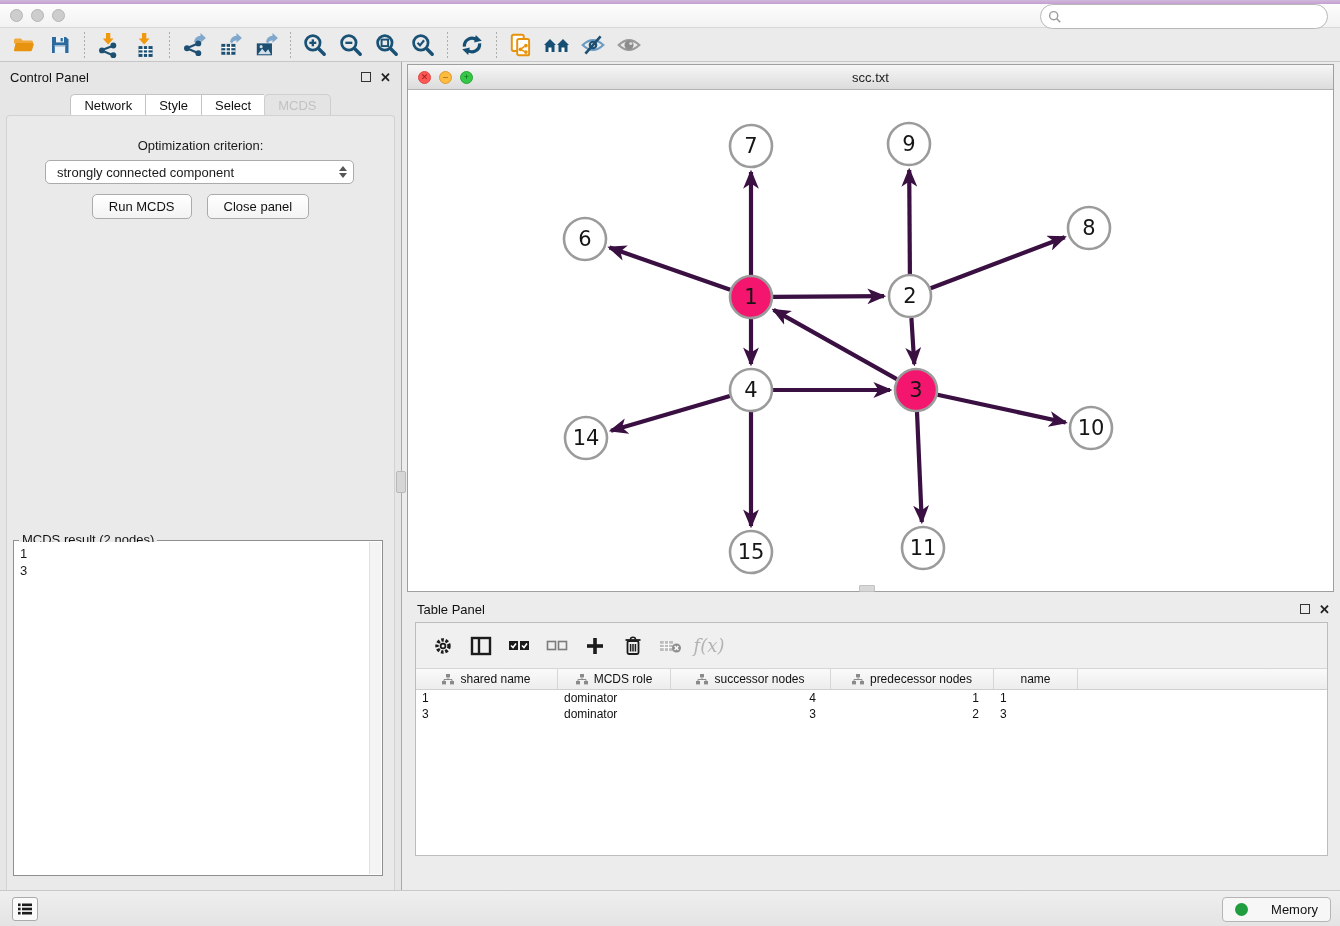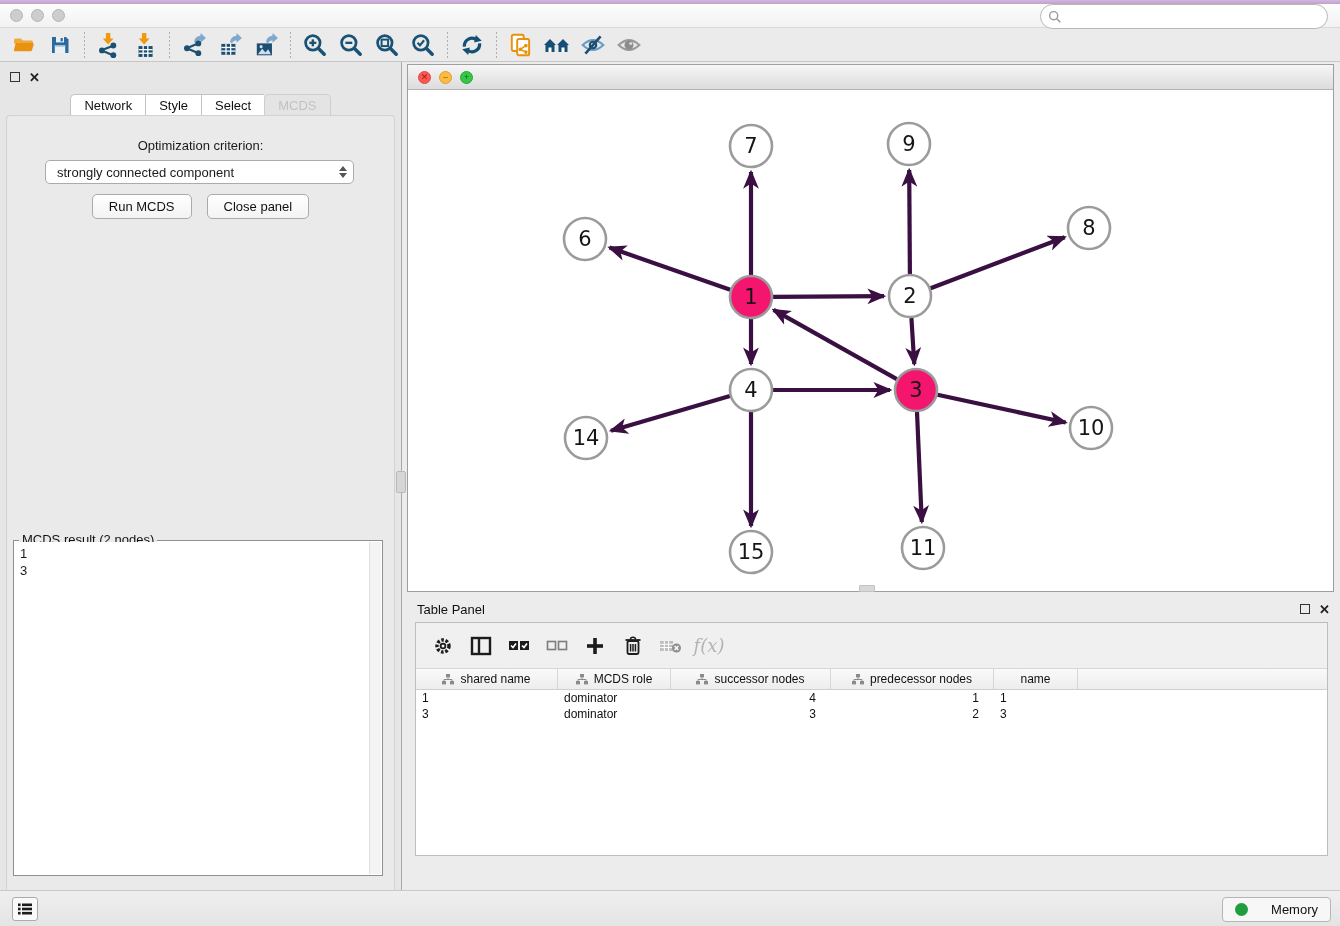--- a/index.html
+++ b/index.html
@@ -272,20 +272,21 @@
 <div class="searchbox">
   <svg width="14" height="14" viewBox="0 0 16 16">
     <circle cx="6.5" cy="6.5" r="4.6" fill="none" stroke="#9a9a9a" stroke-width="1.6"></circle>
     <line x1="10" y1="10" x2="14" y2="14" stroke="#9a9a9a" stroke-width="1.8"></line>
   </svg>
   <input type="text" value="" placeholder="" style="">
 </div>
 
 <div class="ctrl">
   <div class="panel-head">
+    <span class="ph-title">Control Panel</span>
     <span class="ph-icons">
       <span class="float-ico"></span>
       <span class="close-ico">✕</span>
     </span>
   </div>
   <div class="ctrl-tabs">
     <span class="ctab">Network</span>
     <span class="ctab">Style</span>
     <span class="ctab">Select</span>
     <span class="ctab ghost">MCDS</span>
@@ -315,20 +316,21 @@
 </div>
 <div class="splitter-grip"></div>
 
 <div class="netwin">
   <div class="net-titlebar">
     <div class="lights">
       <span class="light red">✕</span>
       <span class="light yellow">–</span>
       <span class="light green">+</span>
     </div>
+    <div class="title">scc.txt</div>
   </div>
   <div class="net-canvas">
     <svg width="925" height="501" viewBox="0 0 925 501">
         <defs>
           <marker id="ah" viewBox="0 0 12 10" refX="10.5" refY="5" markerUnits="userSpaceOnUse" markerWidth="19" markerHeight="16" orient="auto">
             <path d="M0,0 L12,5 L0,10 L3.2,5 Z" fill="#3a0f42"></path>
           </marker>
         </defs>
         <line x1="343.0" y1="185.0" x2="343.0" y2="82.0" stroke="#3a0f42" stroke-width="4.2" marker-end="url(#ah)"></line>
         <line x1="322.2" y1="199.7" x2="201.5" y2="157.6" stroke="#3a0f42" stroke-width="4.2" marker-end="url(#ah)"></line>

